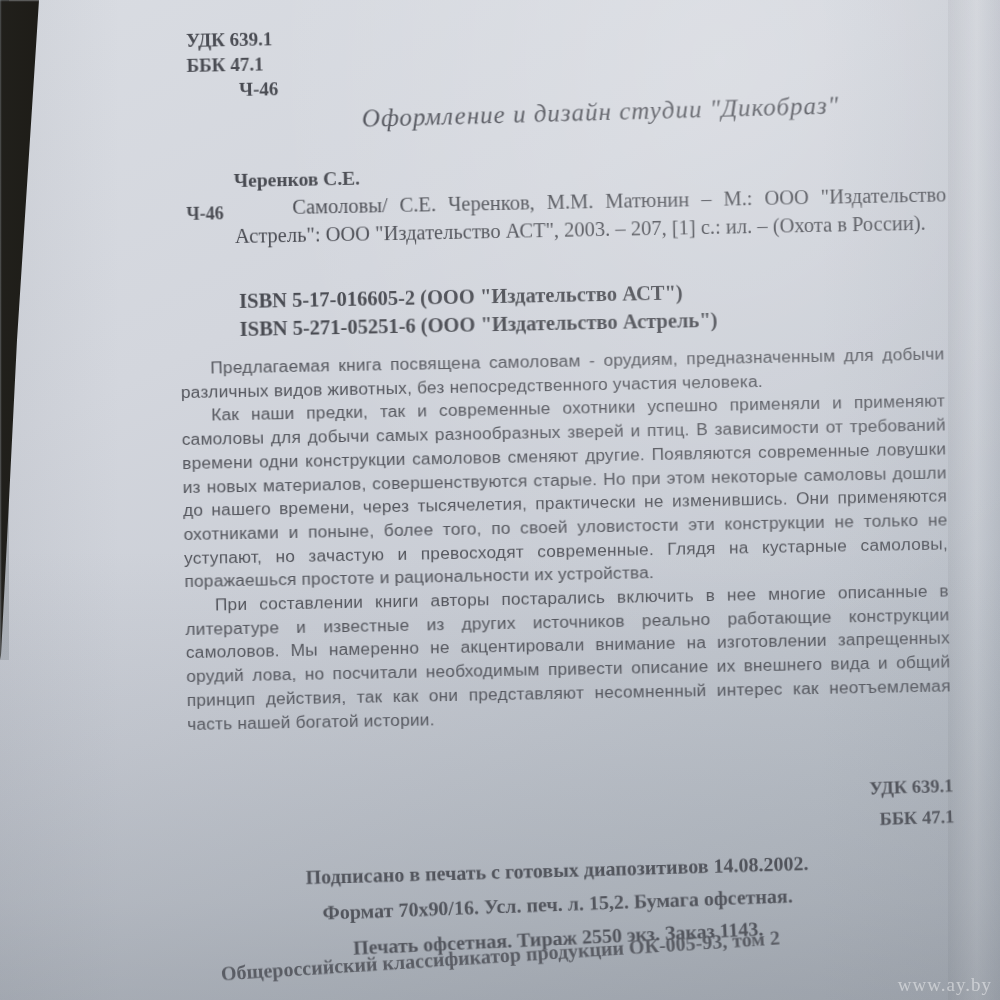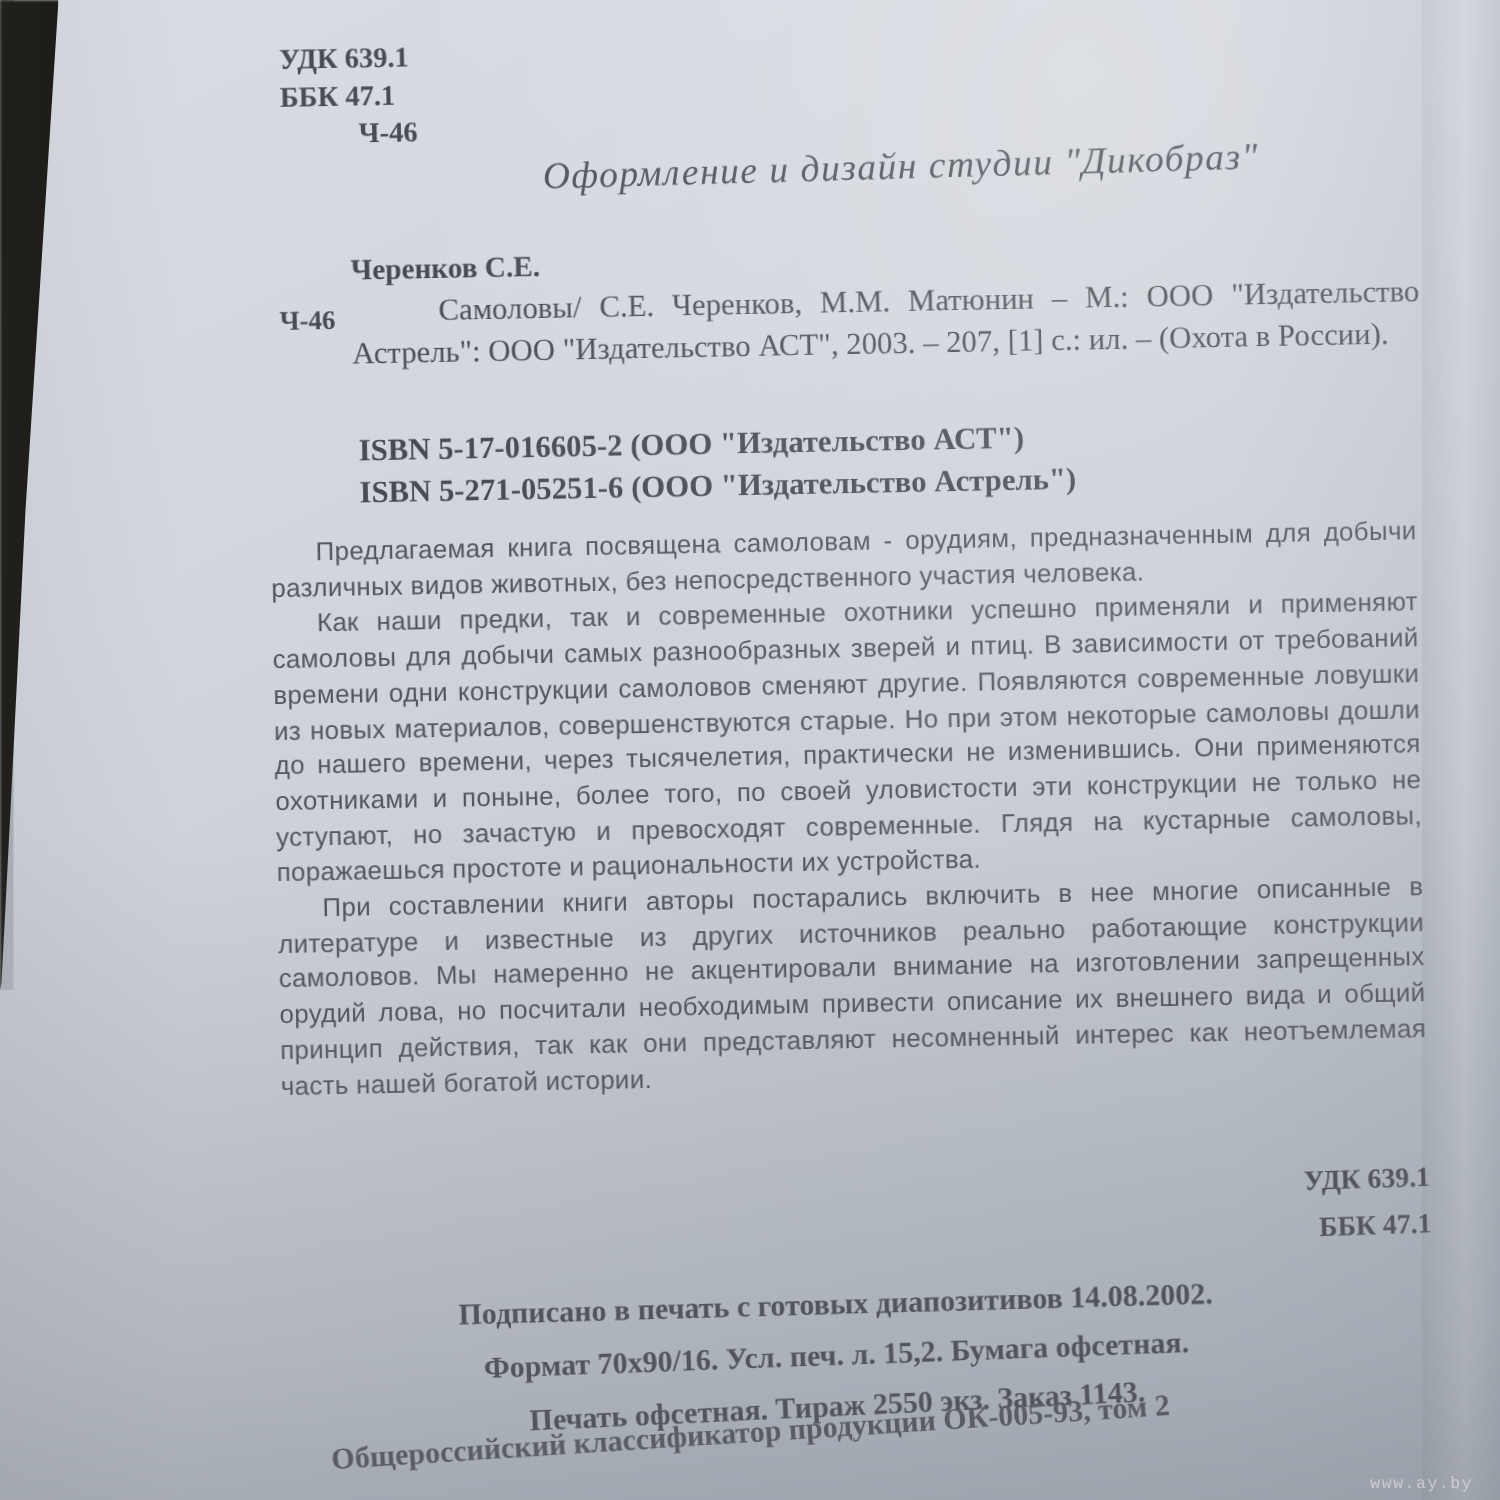--- a/index.html
+++ b/index.html
@@ -93,23 +93,23 @@
   .imprint .line:nth-child(1){transform:rotate(-0.5deg);}
   .imprint .line:nth-child(2){transform:rotate(-1.0deg);}
   .imprint .line:nth-child(3){transform:rotate(-1.6deg);}
   .cutoff-line{
     position:absolute;left:212px;top:957px;width:780px;
     font-weight:bold;font-size:20px;color:#55575e;
     transform:rotate(-2.6deg);transform-origin:left center;
     white-space:nowrap;
   }
   .watermark{
-    position:absolute;right:18px;bottom:4px;
-    font-family:Liberation Mono, monospace;
-    font-size:11px;color:rgba(255,255,255,0.45);
+    position:absolute;right:8px;bottom:4px;
+    font-family:Liberation Serif, serif;
+    font-size:19px;color:rgba(255,255,255,0.45);
     letter-spacing:1px;
   }
 </style>
 </head>
 <body>
 
 <div class="page">
 
   <div class="backdrop-sliver"></div>
   <div class="cover-edge"></div>

